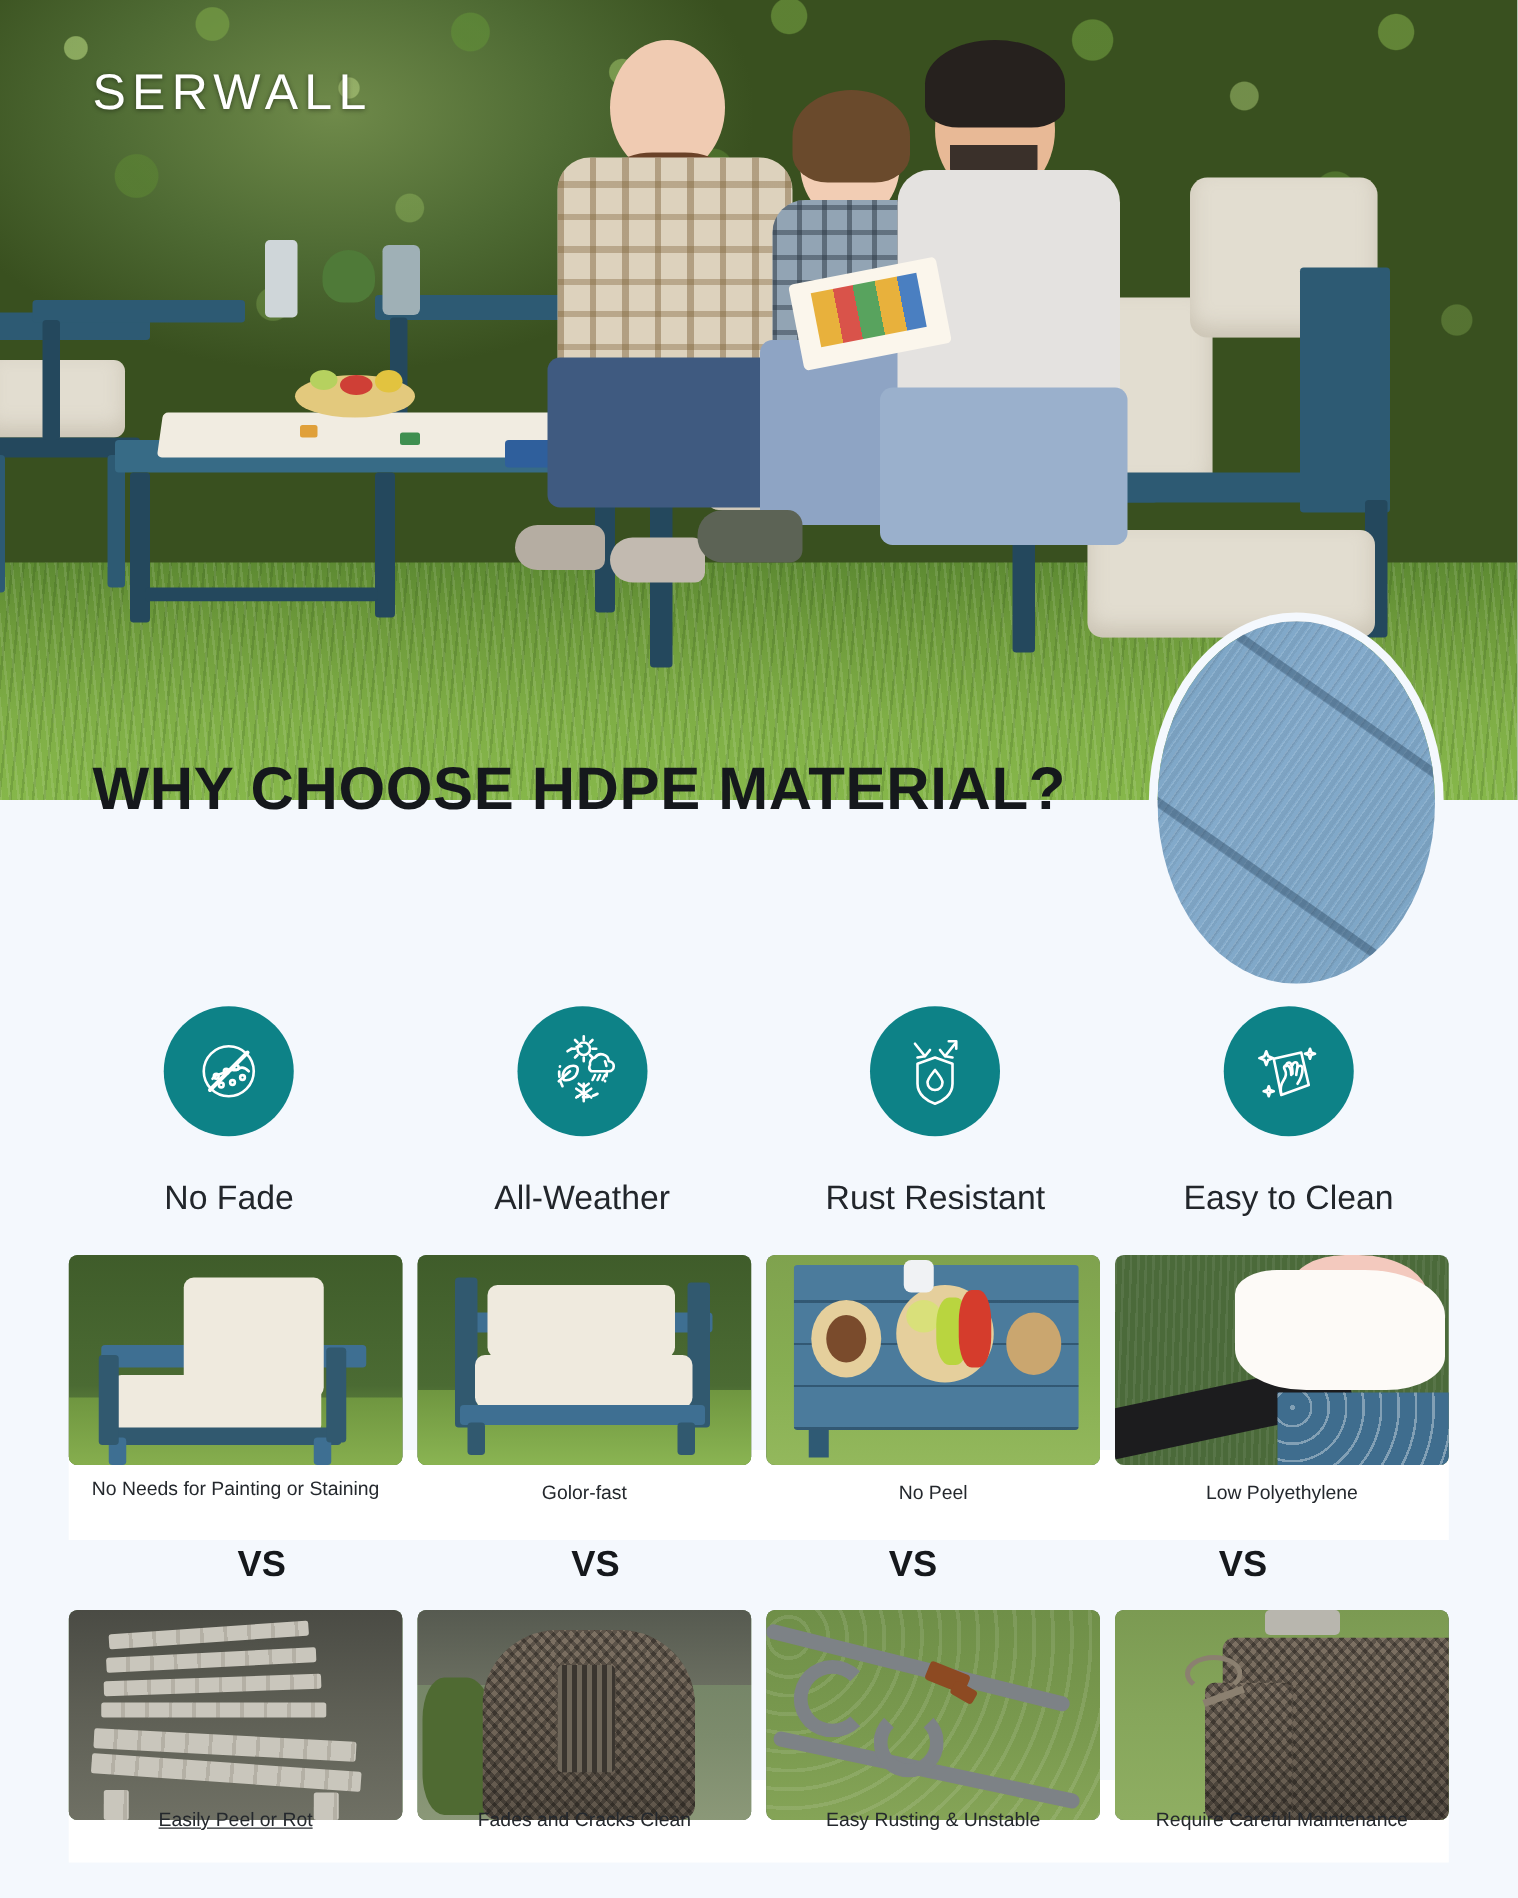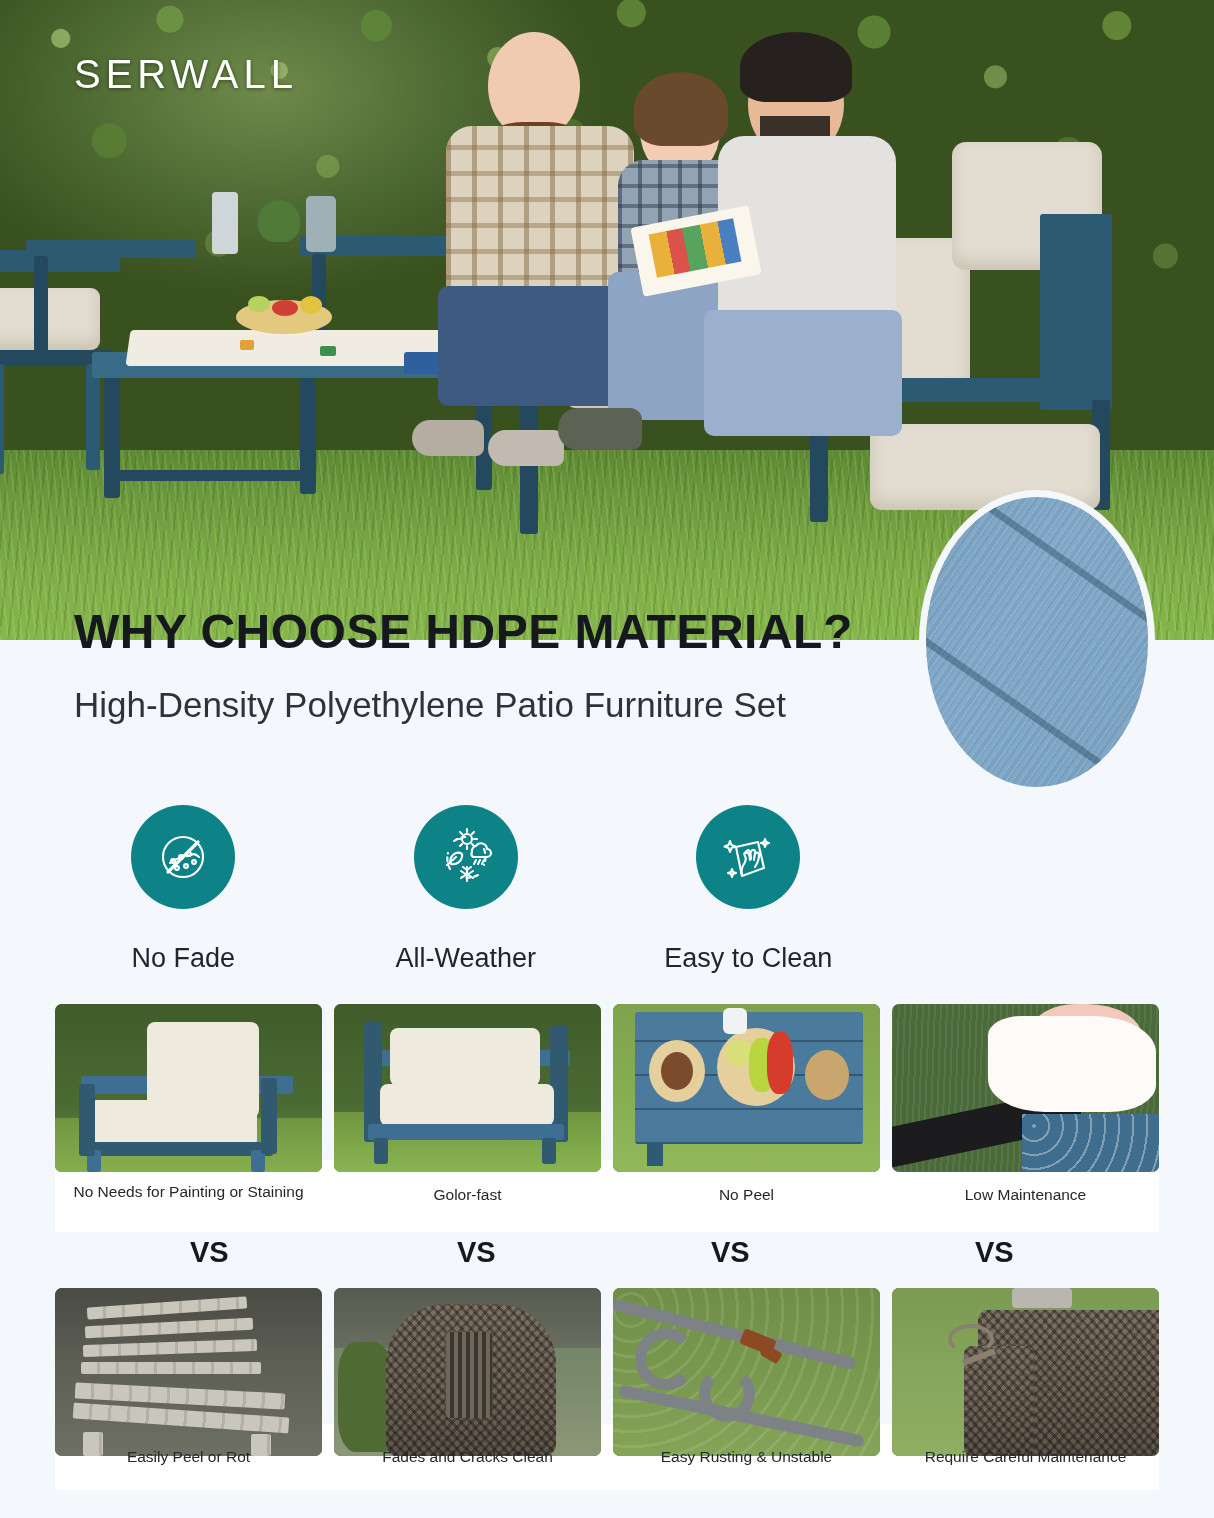--- a/index.html
+++ b/index.html
@@ -239,21 +239,20 @@
   </div>
 
   <div class="swatch">
     <div class="swatch-inner">
       <div class="seam" style="top:40px;"></div>
       <div class="seam" style="top:218px;"></div>
     </div>
   </div>
 
   <div class="h1">WHY CHOOSE HDPE MATERIAL?</div>
-  <div class="h2">High-Density Polyethylene Patio Furniture Set</div>
 
   <div class="features">
 
     <div class="feat">
       <div class="feat-circle">
         <svg width="64" height="64" viewBox="0 0 64 64" fill="none" stroke="#fff" stroke-width="2.1" stroke-linecap="round" stroke-linejoin="round">
           <circle cx="32" cy="32" r="20"></circle>
           <path d="M17 47L47 17" stroke-width="3.2"></path>
           <path d="M19 38c4-5 8-3 11-6 3-3 7 1 10-2 3-2 6 0 8 2"></path>
           <circle cx="22" cy="36" r="1.9"></circle>
@@ -279,20 +278,32 @@
           <path d="M44 32h9a4 4 0 0 0 0-8 6 6 0 0 0-11-3 5 5 0 0 0-4 6 4 4 0 0 0 1 5z"></path>
           <path d="M42 35l-2 4M46 35l-2 4M50 35l-2 4"></path>
           <path d="M33 42v14M27 46l6 4 6-4M27 53l6-4 6 4M29 42l4 3 4-3"></path>
           <path d="M22 28c-5 2-7 7-5 11 5 1 10-2 11-7 1-4-2-5-6-4z"></path>
           <path d="M13 40l9-8"></path>
         </svg>
       </div>
       <div class="feat-label">All-Weather</div>
     </div>
 
+    <div class="feat">
+      <div class="feat-circle">
+        <svg width="64" height="64" viewBox="0 0 64 64" fill="none" stroke="#fff" stroke-width="2.1" stroke-linecap="round" stroke-linejoin="round">
+          <path d="M18 26v16c0 9 8 14 14 16 6-2 14-7 14-16V26l-14-5z"></path>
+          <path d="M32 31c-3 4-6 7-6 10a6 6 0 0 0 12 0c0-3-3-6-6-10z"></path>
+          <path d="M16 10l8 10M24 20l4-5M24 20l-6 1"></path>
+          <path d="M48 10l-8 10M40 20l-4-5M40 20l6 1"></path>
+          <path d="M43 8h6v6"></path>
+        </svg>
+      </div>
+      <div class="feat-label">Rust Resistant</div>
+    </div>
 
     <div class="feat">
       <div class="feat-circle">
         <svg width="64" height="64" viewBox="0 0 64 64" fill="none" stroke="#fff" stroke-width="2.1" stroke-linecap="round" stroke-linejoin="round">
           <path d="M20 22l22-5 6 26-22 8z"></path>
           <path d="M26 50c-1-4 0-8 2-11 2-3 2-6 1-8-2-3 1-5 3-3 2 2 2 5 2 7"></path>
           <path d="M30 28c0-3 3-4 4-1 1 2 1 5 1 7"></path>
           <path d="M35 27c1-3 4-3 4 0 0 3-1 6-1 8"></path>
           <path d="M39 29c1-2 4-2 4 1 0 4-2 9-4 12"></path>
           <path d="M14 16l1.5 4 4 1.5-4 1.5L14 27l-1.5-4-4-1.5 4-1.5z"></path>
@@ -366,21 +377,21 @@
           background:repeating-radial-gradient(circle at 12px 12px, rgba(255,255,255,.35) 0 2px, transparent 2px 14px), #3f6d8e;"></div>
         <div class="hand" style="left:140px;top:0px;width:110px;height:66px;"></div>
         <div class="cloth" style="left:96px;top:12px;width:168px;height:96px;"></div>
       </div>
     </div>
   </div>
 
   <div class="cap" style="left:55px;top:1183px;">No Needs for Painting or Staining</div>
   <div class="cap" style="left:334px;top:1186px;">Golor-fast</div>
   <div class="cap" style="left:613px;top:1186px;">No Peel</div>
-  <div class="cap" style="left:892px;top:1186px;">Low Maintenance</div>
+  <div class="cap" style="left:892px;top:1186px;">Low Polyethylene</div>
 
   <div class="vs" style="left:190px;top:1236px;">VS</div>
   <div class="vs" style="left:457px;top:1236px;">VS</div>
   <div class="vs" style="left:711px;top:1236px;">VS</div>
   <div class="vs" style="left:975px;top:1236px;">VS</div>
 
   <div class="row neg">
 
     <div class="cell">
       <div class="photo">
@@ -426,18 +437,18 @@
         <div class="sc" style="background:linear-gradient(#7b9a52 0%,#86a65b 50%,#8fae62 100%);"></div>
         <div style="position:absolute;left:120px;top:0px;width:60px;height:20px;background:#b8b6ae;border-radius:4px;"></div>
         <div class="wicker" style="left:86px;top:22px;width:200px;height:148px;border-radius:10px;"></div>
         <div class="wicker" style="left:72px;top:58px;width:70px;height:110px;border-radius:8px;"></div>
         <div style="position:absolute;left:56px;top:36px;width:46px;height:30px;border:4px solid #8b8070;border-radius:50%;border-bottom-color:transparent;"></div>
         <div style="position:absolute;left:70px;top:66px;width:34px;height:6px;background:#8b8070;transform:rotate(-20deg);"></div>
       </div>
     </div>
   </div>
 
-  <div class="cap" style="left:55px;top:1448px;">Easily Peel or Rot</div>
+  <div class="cap" style="left:55px;top:1448px;text-decoration:underline;">Easily Peel or Rot</div>
   <div class="cap" style="left:334px;top:1448px;">Fades and Cracks Clean</div>
   <div class="cap" style="left:613px;top:1448px;">Easy Rusting &amp; Unstable</div>
   <div class="cap" style="left:892px;top:1448px;">Require Careful Maintenance</div>
 
 </div>
 
 </body></html>

